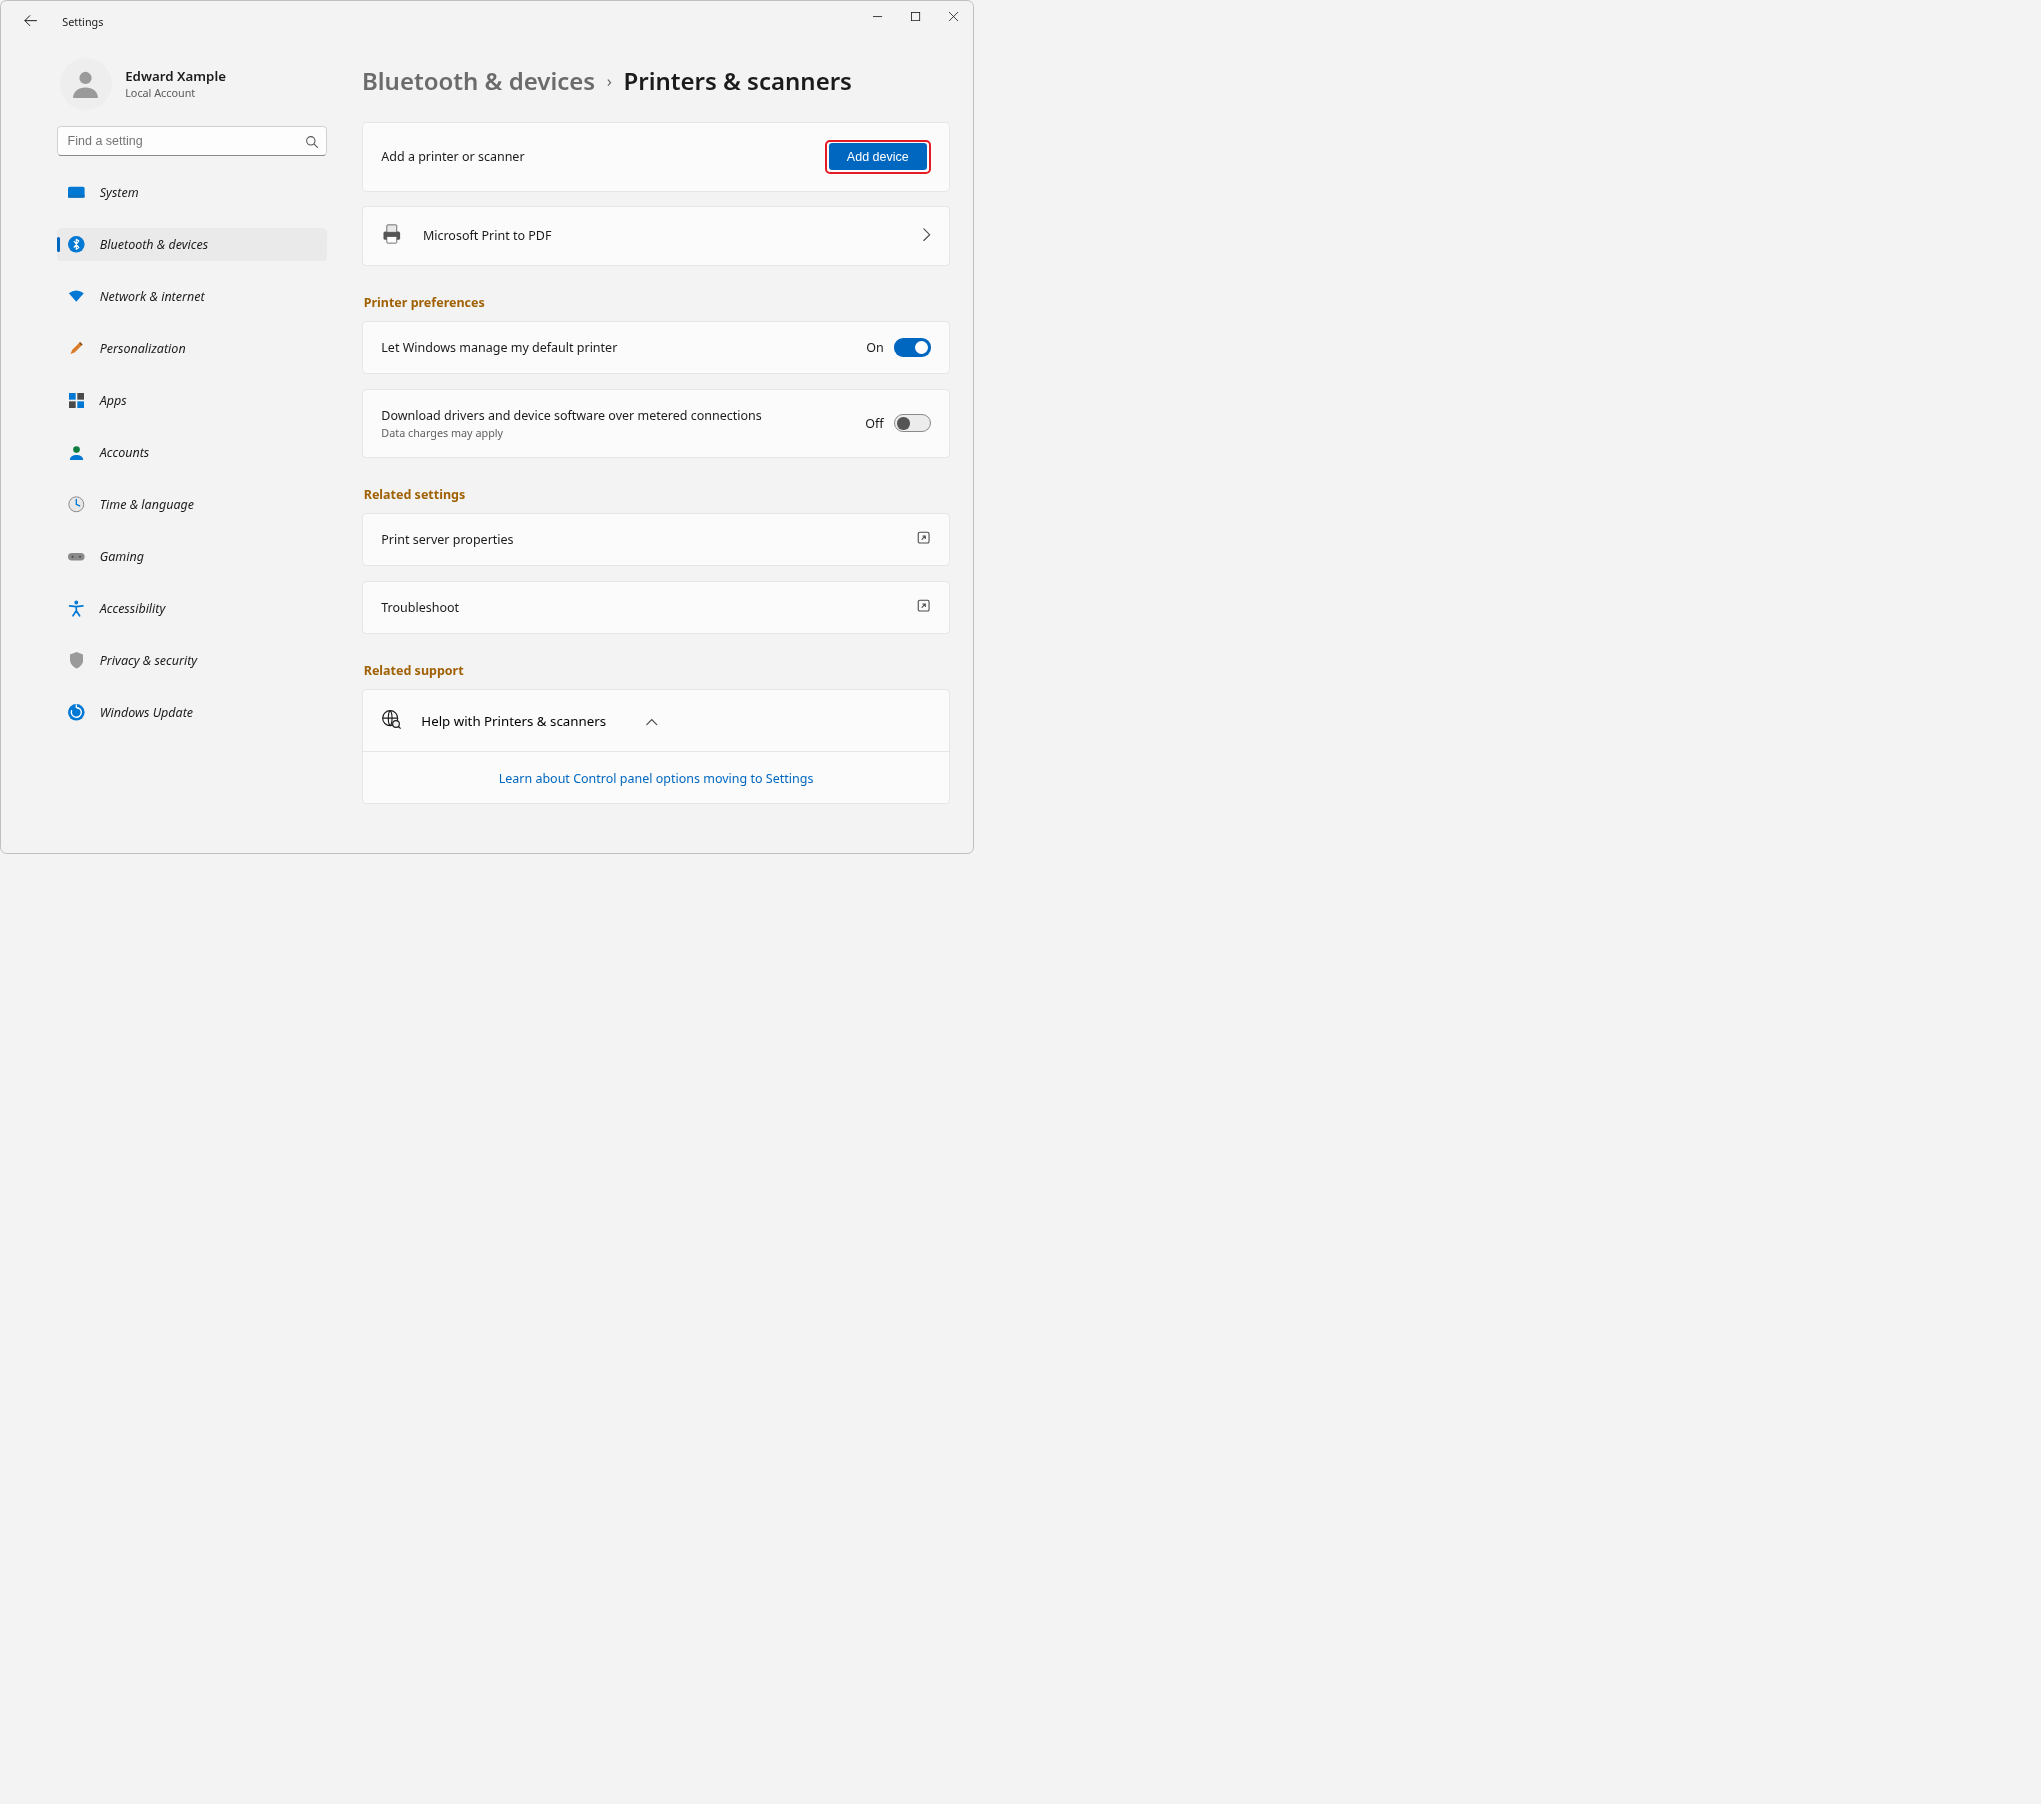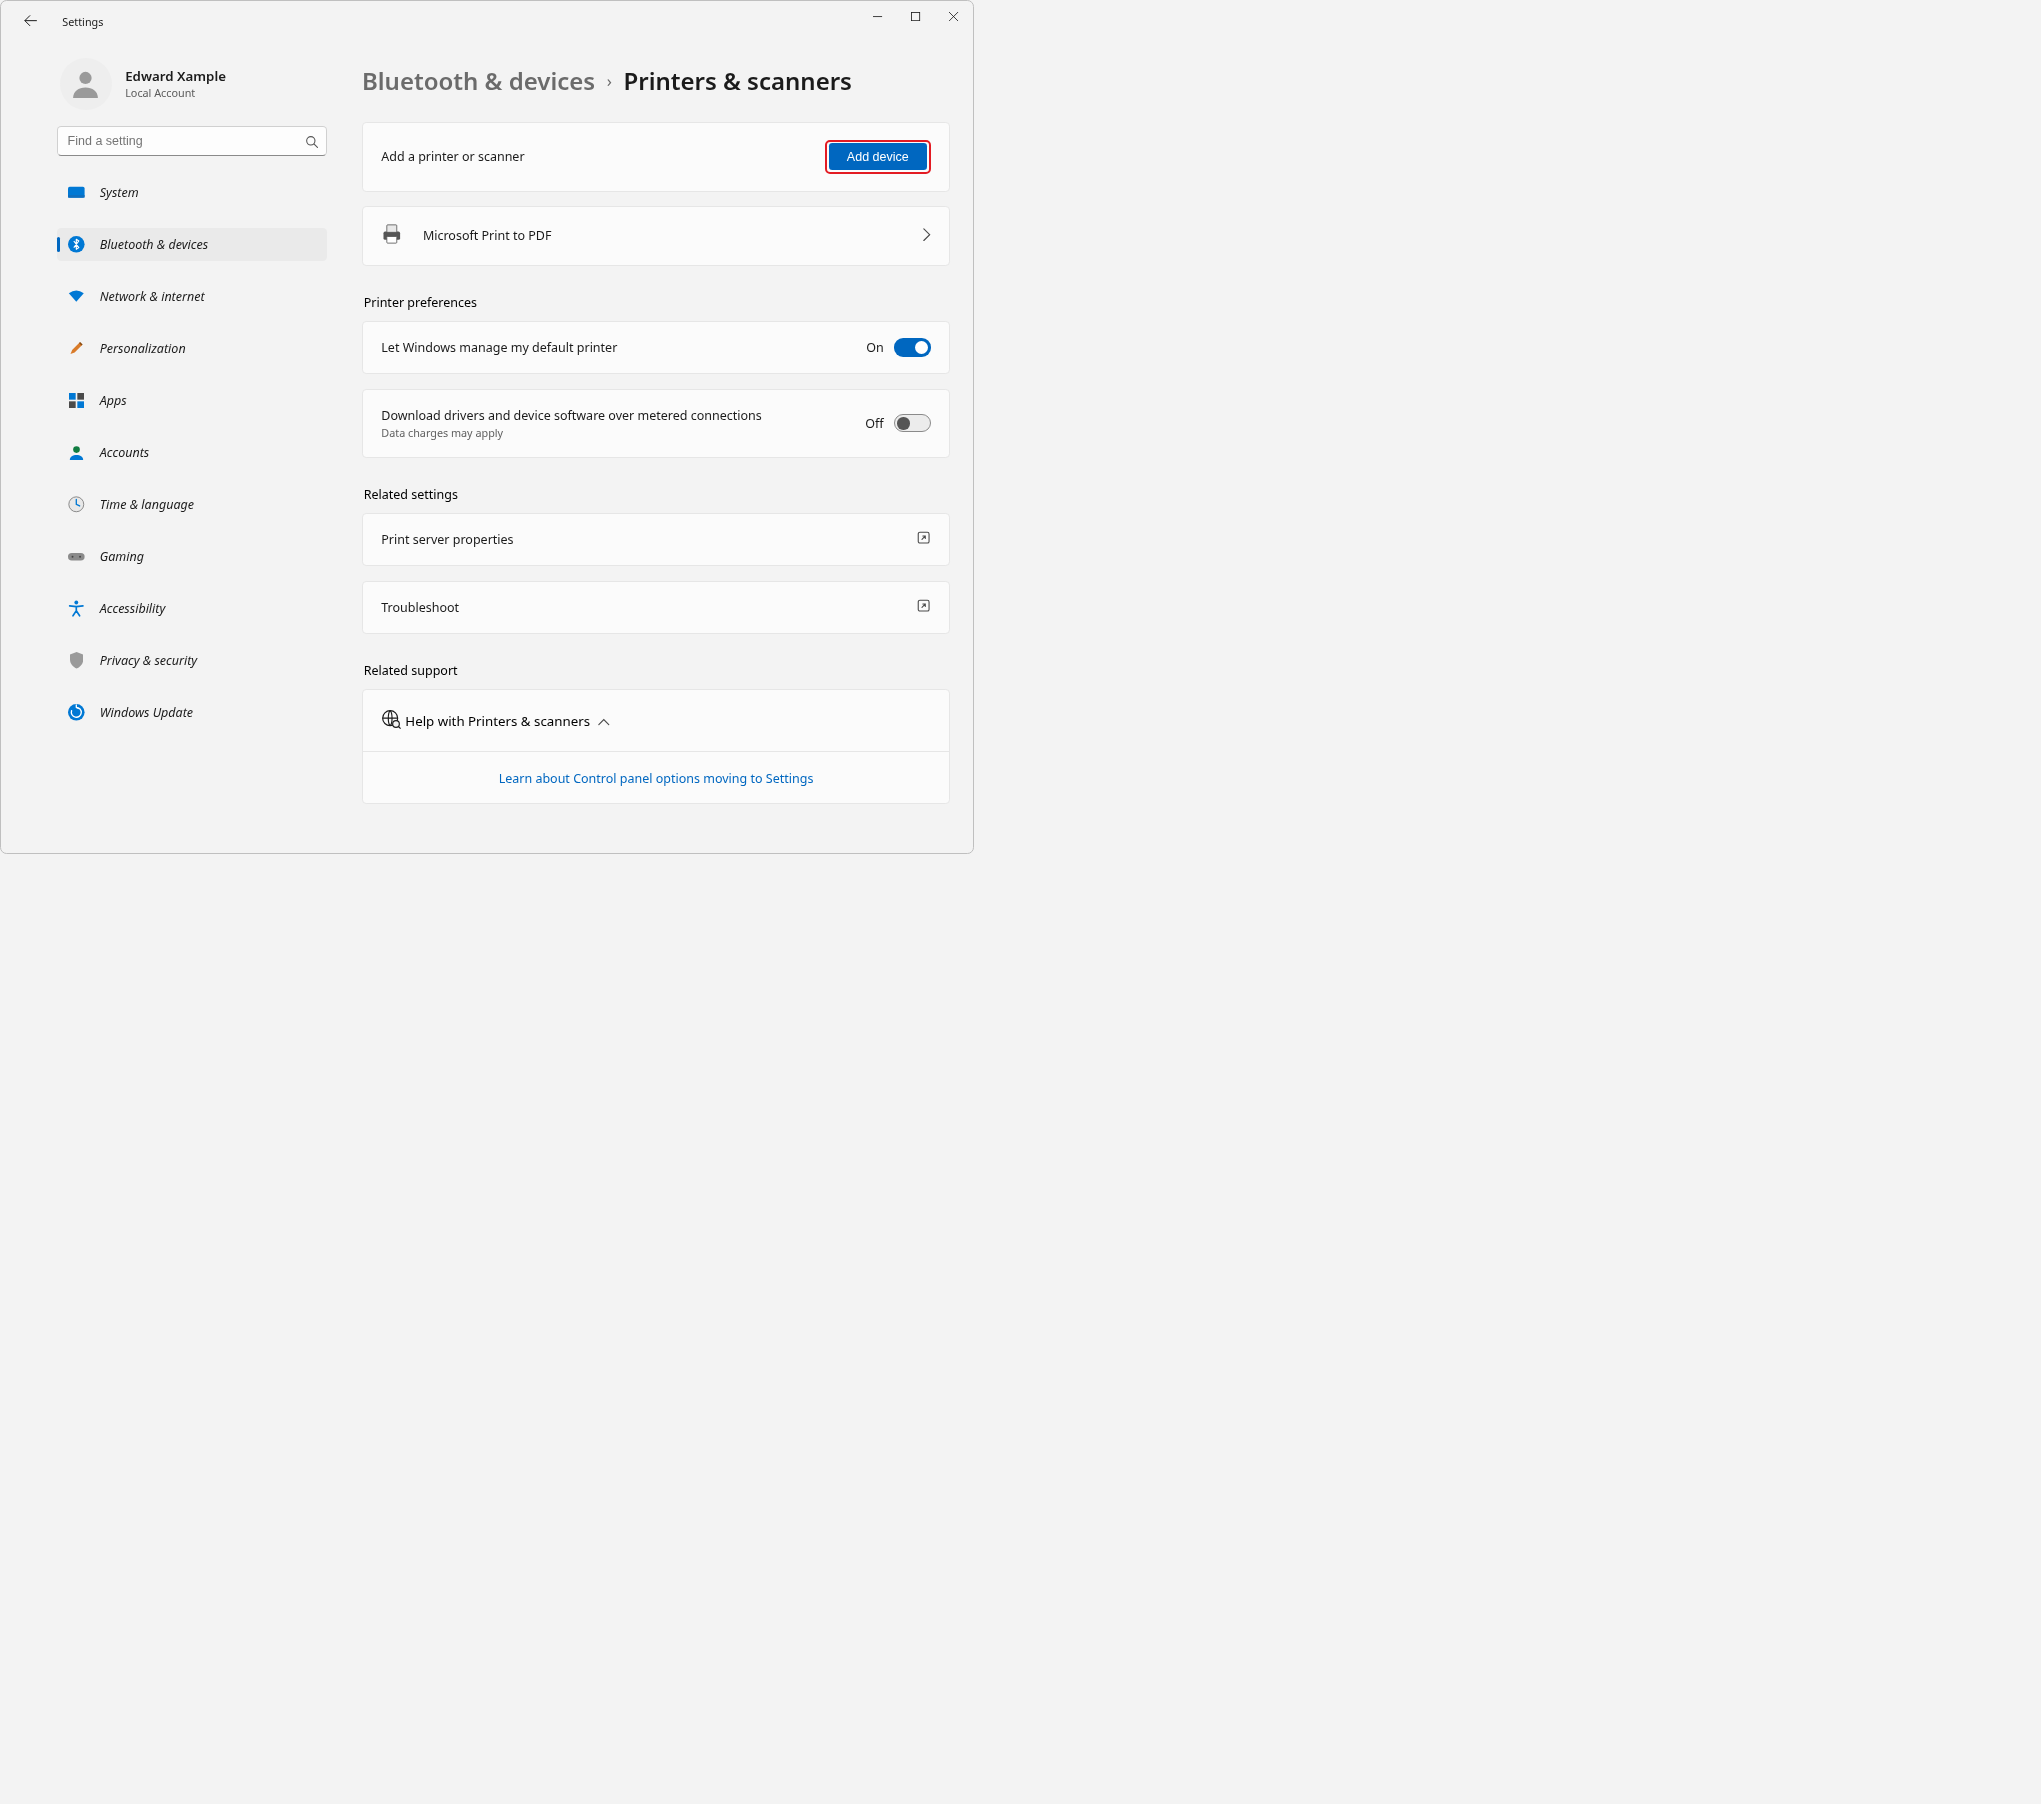--- a/index.html
+++ b/index.html
@@ -77,21 +77,21 @@
   .card + .card { margin-top:3.3px; }
   .card-group { display:flex; flex-direction:column; gap:8px; margin-bottom:25px; }
   .card .label { font-size:12.5px; color:#1b1b1b; }
   .card .sublabel { font-size:10.8px; color:#5f5f5f; margin-top:1.7px; }
   .card .spacer { flex:1; }
   .btn-primary {
     background:#0067c0; color:#fff; border:none; border-radius:3.3px;
     padding:6.6px 18.3px; font-size:12.5px; cursor:pointer;
   }
   .highlight-box { border:2.5px solid #e31b23; border-radius:5px; padding:1.7px; }
-  .section-head { font-size:12.5px; font-weight:400; color:#000000; margin:0 0 10px 1.7px; }
+  .section-head { font-size:12.5px; font-weight:700; color:#a16207; margin:0 0 10px 1.7px; }
   
   .toggle-wrap { display:flex; align-items:center; gap:10px; }
   .toggle-state { font-size:12.5px; color:#1b1b1b; }
   .toggle {
     width:37px; height:18.3px; border-radius:9.1px; position:relative;
   }
   .toggle.on { background:#0067c0; }
   .toggle.on::after {
     content:""; position:absolute; right:2.5px; top:2.5px; width:13.3px; height:13.3px;
     border-radius:50%; background:#fff;
@@ -99,21 +99,21 @@
   .toggle.off { background:#ececec; border:0.8px solid #8a8a8a; }
   .toggle.off::after {
     content:""; position:absolute; left:2.5px; top:2.1px; width:12.5px; height:12.5px;
     border-radius:50%; background:#555;
   }
   .chev-right { color:#4a4a4a; }
   .open-icon { color:#4a4a4a; }
   .printer-ic { margin-right:20px; }
   
   .help-card { background:#fbfbfb; border:0.8px solid #e6e6e6; border-radius:4.2px; }
-  .help-head { display:flex; align-items:center; padding:18.3px 18.3px; gap:4px; }
+  .help-head { display:flex; align-items:center; padding:18.3px 18.3px; gap:20px; }
   .help-body { border-top:0.8px solid #e6e6e6; padding:16.6px 18.3px; text-align:center; }
   .help-link { color:#0067c0; font-size:12.5px; text-decoration:none; }
 </style>
 </head>
 <body>
 
 <div class="titlebar">
   <div class="back">
     <svg width="13.3" height="13.3" viewBox="0 0 16 16">
         <path d="M7 2 1 8l6 6M1.5 8H15" stroke="#1b1b1b" stroke-width="1.2" fill="none" stroke-linecap="round" stroke-linejoin="round"></path>

